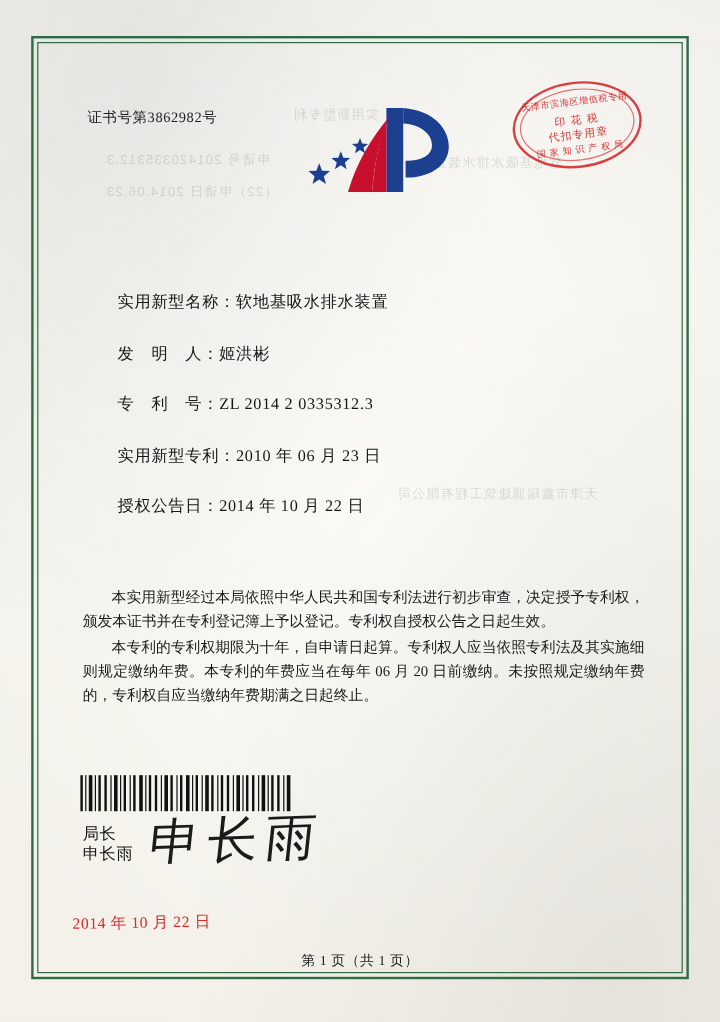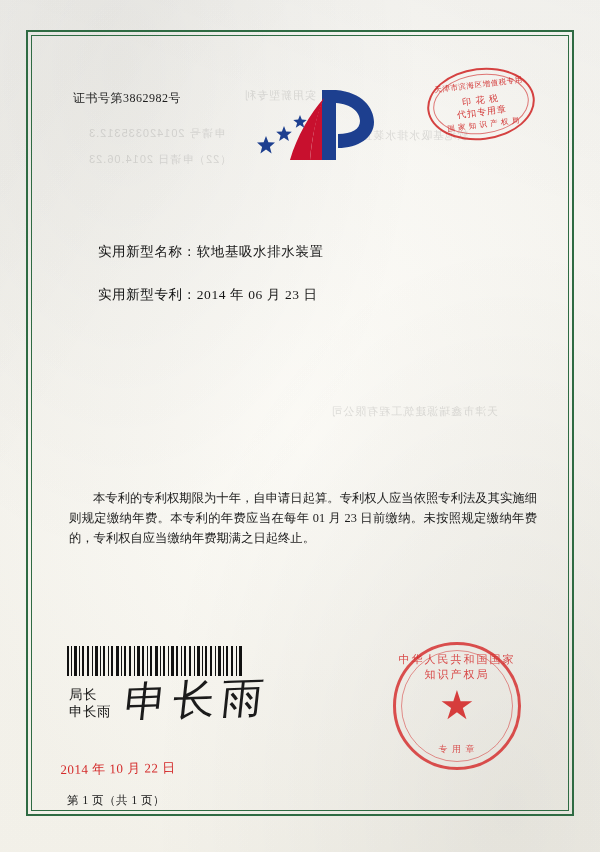--- a/index.html
+++ b/index.html
@@ -271,24 +271,24 @@
     font-size: 13px;
     color: #d42b2b;
     letter-spacing: 0.5px;
     font-family: "Liberation Serif", serif;
     transform: rotate(-1deg);
   }
 
   
   .page-footer {
     position: absolute;
-    left: 12px;
+    left: 0;
     right: 0;
     bottom: -16px;
-    text-align: left;
+    text-align: center;
     font-size: 11.5px;
     color: #1a1a1a;
     letter-spacing: 0.5px;
   }
 
   
   .ghost {
     position: absolute;
     color: rgba(90,90,90,0.18);
     font-size: 11px;
@@ -343,26 +343,36 @@
       <div class="line l3">代扣专用章</div>
       <div class="line l4">国 家 知 识 产 权 局</div>
     </div>
 
 
     <div class="fields">
       <div class="field-row">
         <span class="field-label">实用新型名称：</span><span class="field-value">软地基吸水排水装置</span>
       </div>
       <div class="field-row">
-        <span class="field-label">实用新型专利：</span><span class="field-value">2014 年 06 月 23 日</span>
+        <span class="field-label">发　明　人：</span><span class="field-value">姬洪彬</span>
       </div>
+      <div class="field-row">
+        <span class="field-label">专　利　号：</span><span class="field-value">ZL 2014 2 0335312.3</span>
+      </div>
+      <div class="field-row">
+        <span class="field-label">实用新型专利：</span><span class="field-value">2010 年 06 月 23 日</span>
+      </div>
+      <div class="field-row">
+        <span class="field-label">授权公告日：</span><span class="field-value">2014 年 10 月 22 日</span>
+      </div>
     </div>
 
     <div class="body-text">
-      <p>本专利的专利权期限为十年，自申请日起算。专利权人应当依照专利法及其实施细则规定缴纳年费。本专利的年费应当在每年 01 月 23 日前缴纳。未按照规定缴纳年费的，专利权自应当缴纳年费期满之日起终止。</p>
+      <p>本实用新型经过本局依照中华人民共和国专利法进行初步审查，决定授予专利权，颁发本证书并在专利登记簿上予以登记。专利权自授权公告之日起生效。</p>
+      <p>本专利的专利权期限为十年，自申请日起算。专利权人应当依照专利法及其实施细则规定缴纳年费。本专利的年费应当在每年 06 月 20 日前缴纳。未按照规定缴纳年费的，专利权自应当缴纳年费期满之日起终止。</p>
     </div>
 
     <div class="barcode">
       <i style="left:0px;width:2px"></i>
         <i style="left:4px;width:1px"></i>
       <i style="left:7px;width:3px"></i>
         <i style="left:12px;width:1px"></i>
       <i style="left:15px;width:2px"></i>
         <i style="left:20px;width:2px"></i>
       <i style="left:25px;width:1px"></i>
@@ -402,25 +412,18 @@
       <i style="left:169px;width:1px"></i>
         <i style="left:172px;width:3px"></i>
     </div>
 
     <div class="sig-block">
       <div class="sig-label">局长</div>
       <div class="sig-label">申长雨</div>
       <div class="sig-hand">申长雨</div>
     </div>
 
-    <div class="seal">
-      <div class="ring"></div>
-      <div class="ring2"></div>
-      <div class="seal-arc">中华人民共和国国家知识产权局</div>
-      <div class="star">★</div>
-      <div class="seal-arc2">专 用 章</div>
-    </div>
     <div class="seal-date" style="position:absolute; right:18px; top:700px; width:150px; text-align:center; font-size:13px; color:#d42b2b;">2014 年 10 月 22 日</div>
 
     <div class="page-footer">第 1 页（共 1 页）</div>
 
   </div>
 </div>
 
 </body></html>

